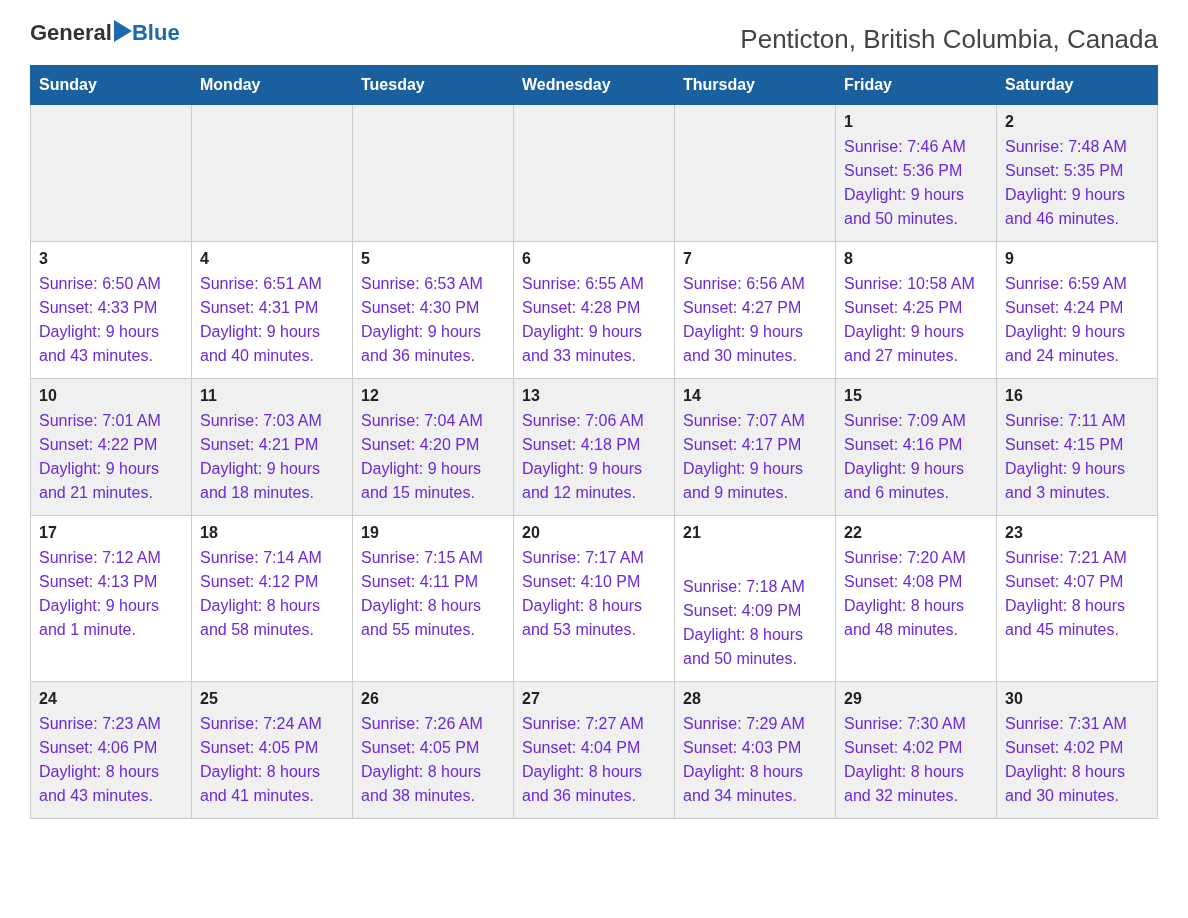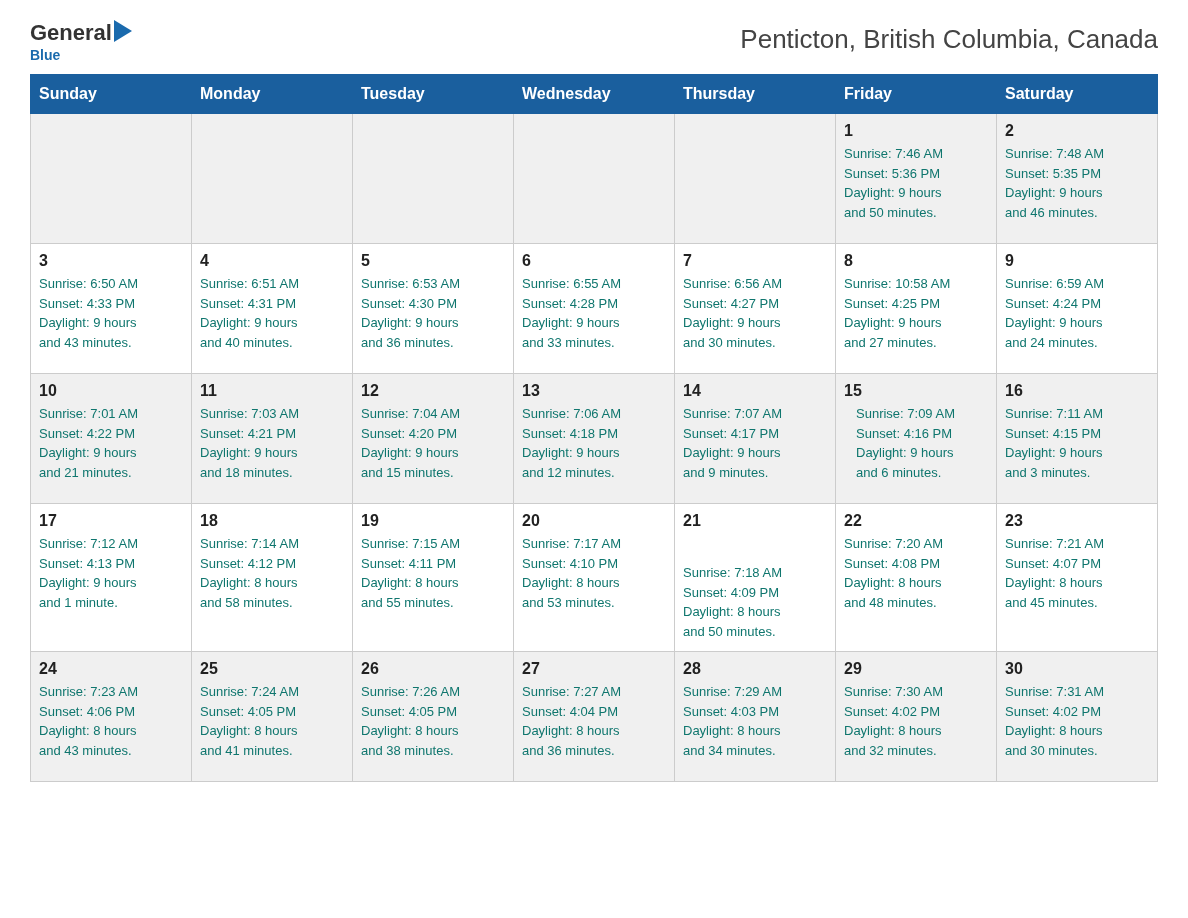--- a/index.html
+++ b/index.html
@@ -19,29 +19,28 @@
       justify-content: space-between;
       margin-bottom: 10px;
     }
     .logo-text-general {
       font-size: 22px;
       font-weight: bold;
       color: #333;
       line-height: 1;
     }
     .logo-text-blue {
-      font-size: 14px;
+      font-size: 22px;
       font-weight: bold;
       color: #1a6aad;
       line-height: 1;
     }
     .logo-wrapper {
       display: flex;
-      flex-direction: column;
-      align-items: flex-start;
+      align-items: center;
     }
     .logo-line1 {
       display: flex;
       align-items: center;
     }
     .title-section {
       text-align: right;
     }
     .main-title {
       font-size: 52px;
@@ -84,22 +83,22 @@
       background-color: #ffffff;
     }
     .day-number {
       font-size: 16px;
       font-weight: bold;
       color: #222;
       display: block;
       margin-bottom: 4px;
     }
     .day-info {
-      font-size: 13px;
-      color: #0f766e;
+      font-size: 16px;
+      color: #6d28d9;
       line-height: 1.5;
     }
     .empty-cell {
       background-color: #f5f5f5;
     }
     .calendar tbody tr:nth-child(odd) td {
       background-color: #f0f0f0;
     }
     .calendar tbody tr:nth-child(even) td {
       background-color: #ffffff;
@@ -244,21 +243,21 @@
           </td>
           <td>
             <span class="day-number">14</span>
             <div class="day-info" style="white-space: pre-line;">Sunrise: 7:07 AM
 Sunset: 4:17 PM
 Daylight: 9 hours
 and 9 minutes.</div>
           </td>
           <td>
             <span class="day-number">15</span>
-            <div class="day-info" style="white-space: pre-line; margin-left: 12px;">Sunrise: 7:09 AM
+            <div class="day-info" style="white-space: pre-line;">Sunrise: 7:09 AM
 Sunset: 4:16 PM
 Daylight: 9 hours
 and 6 minutes.</div>
           </td>
           <td>
             <span class="day-number">16</span>
             <div class="day-info" style="white-space: pre-line;">Sunrise: 7:11 AM
 Sunset: 4:15 PM
 Daylight: 9 hours
 and 3 minutes.</div>

